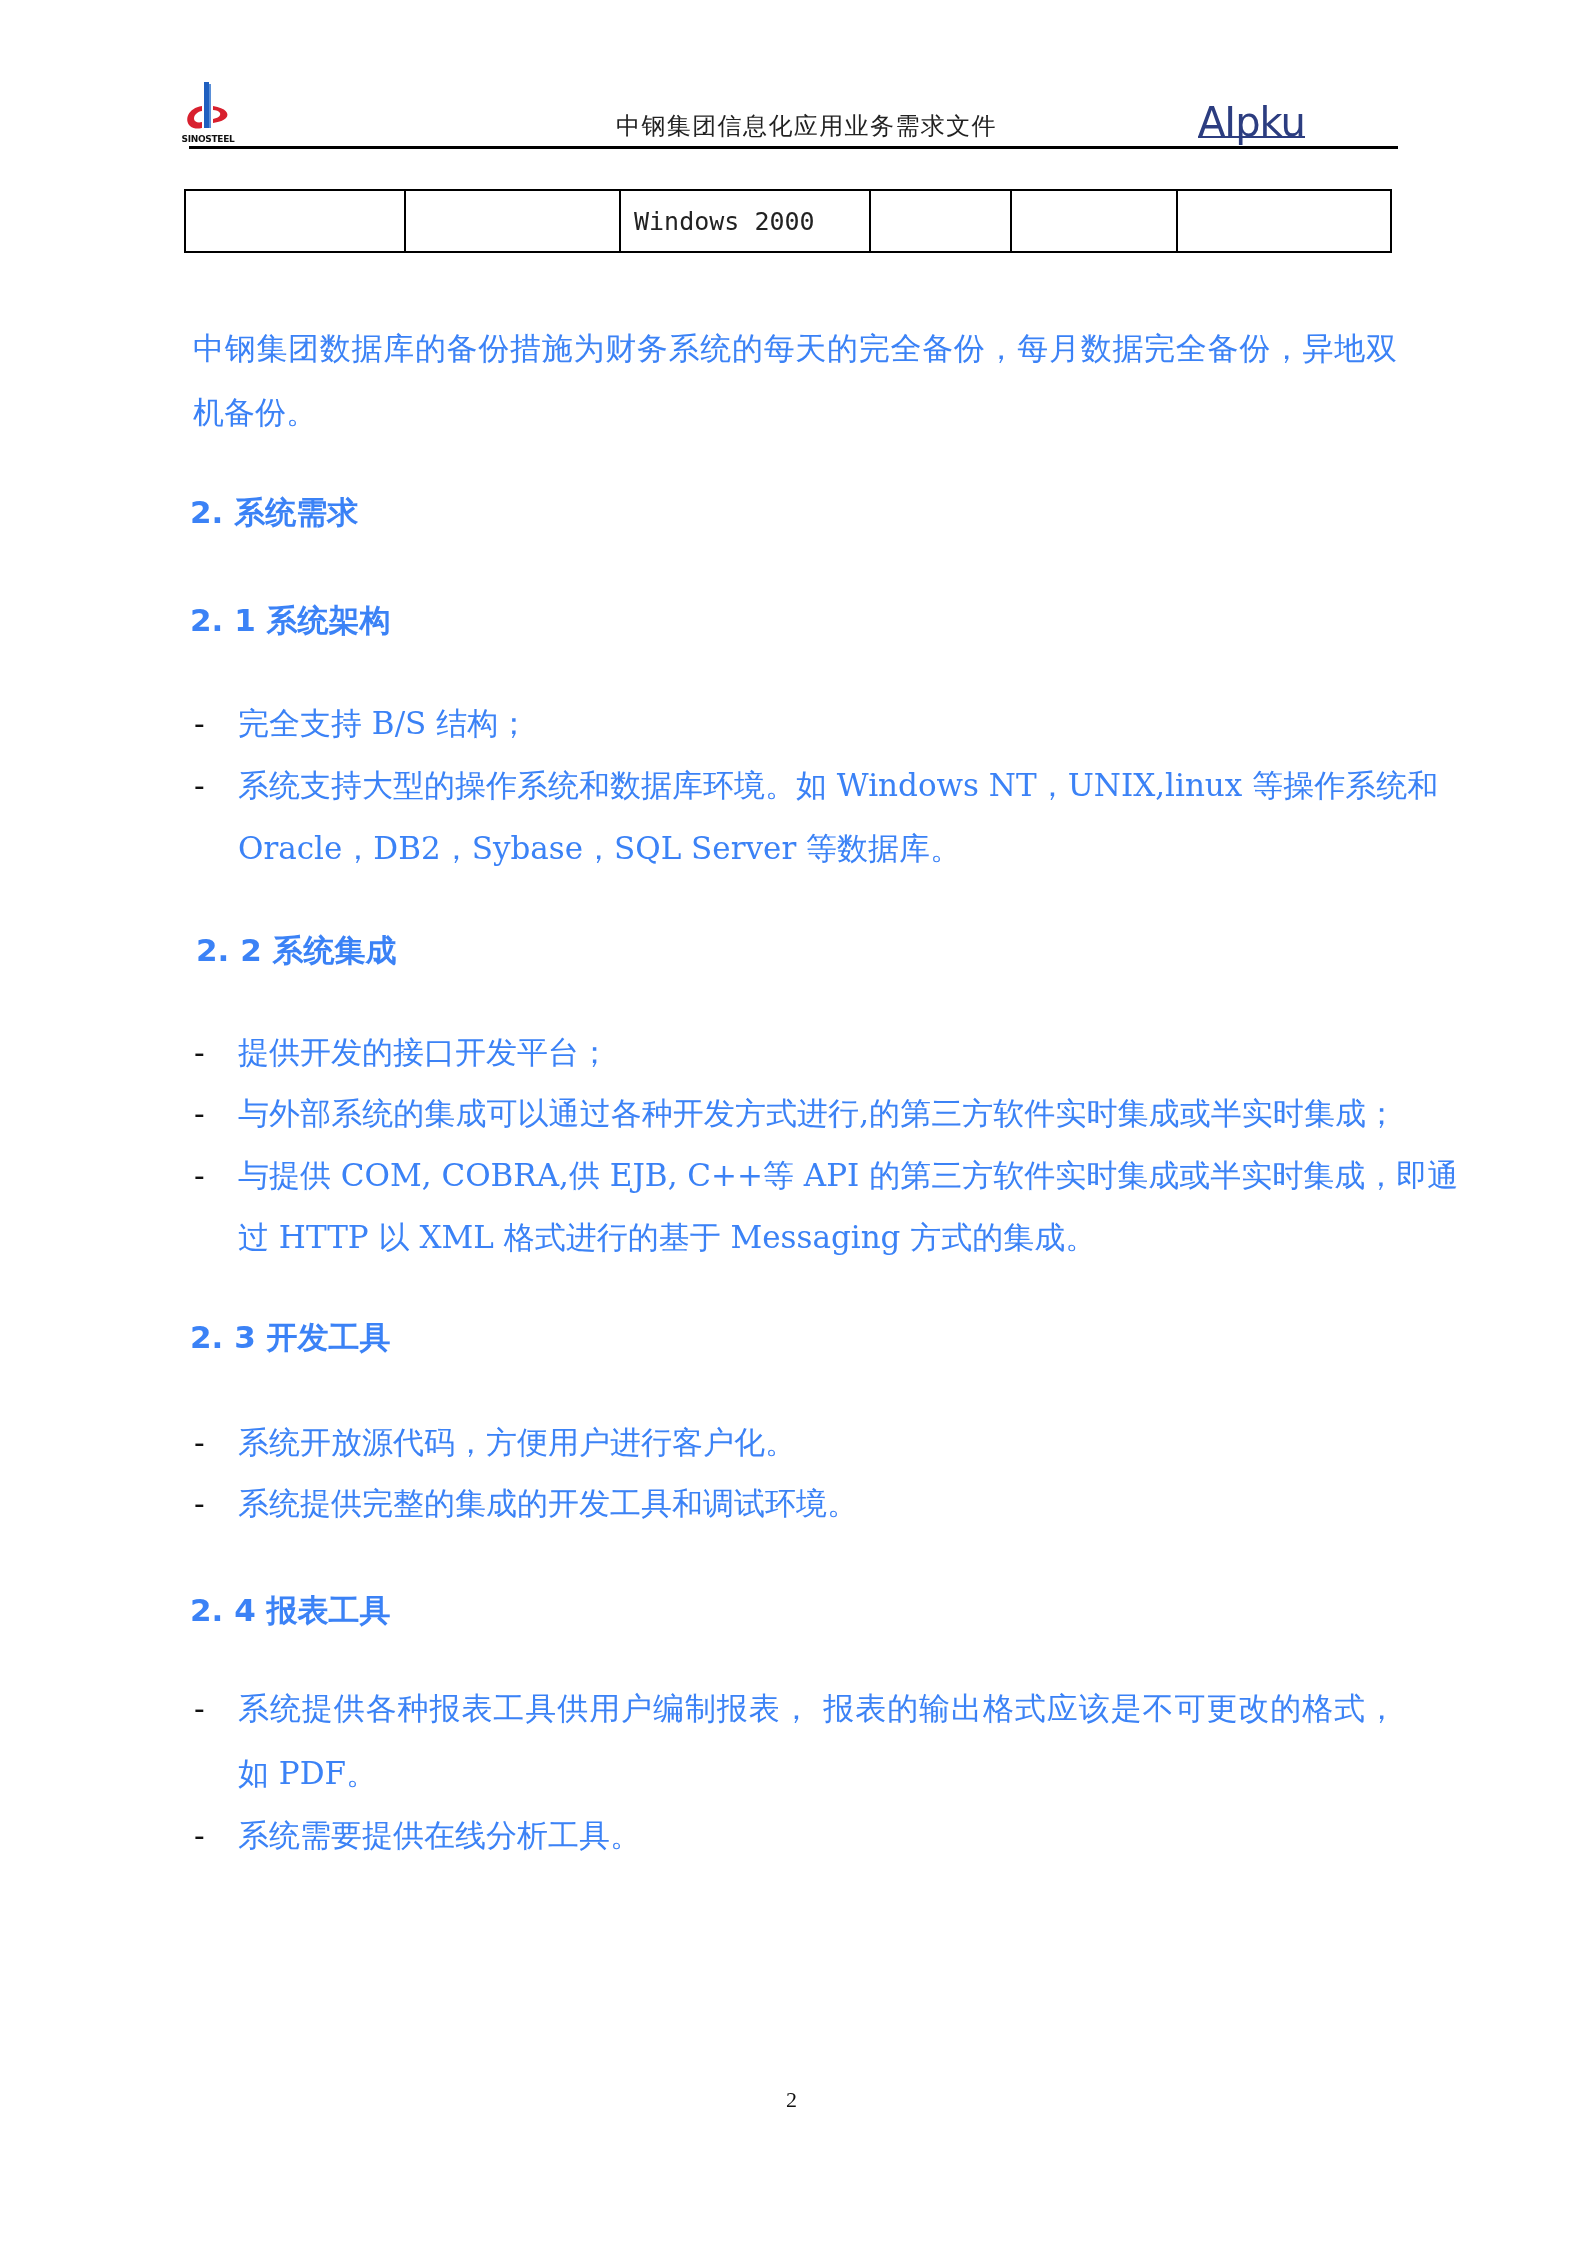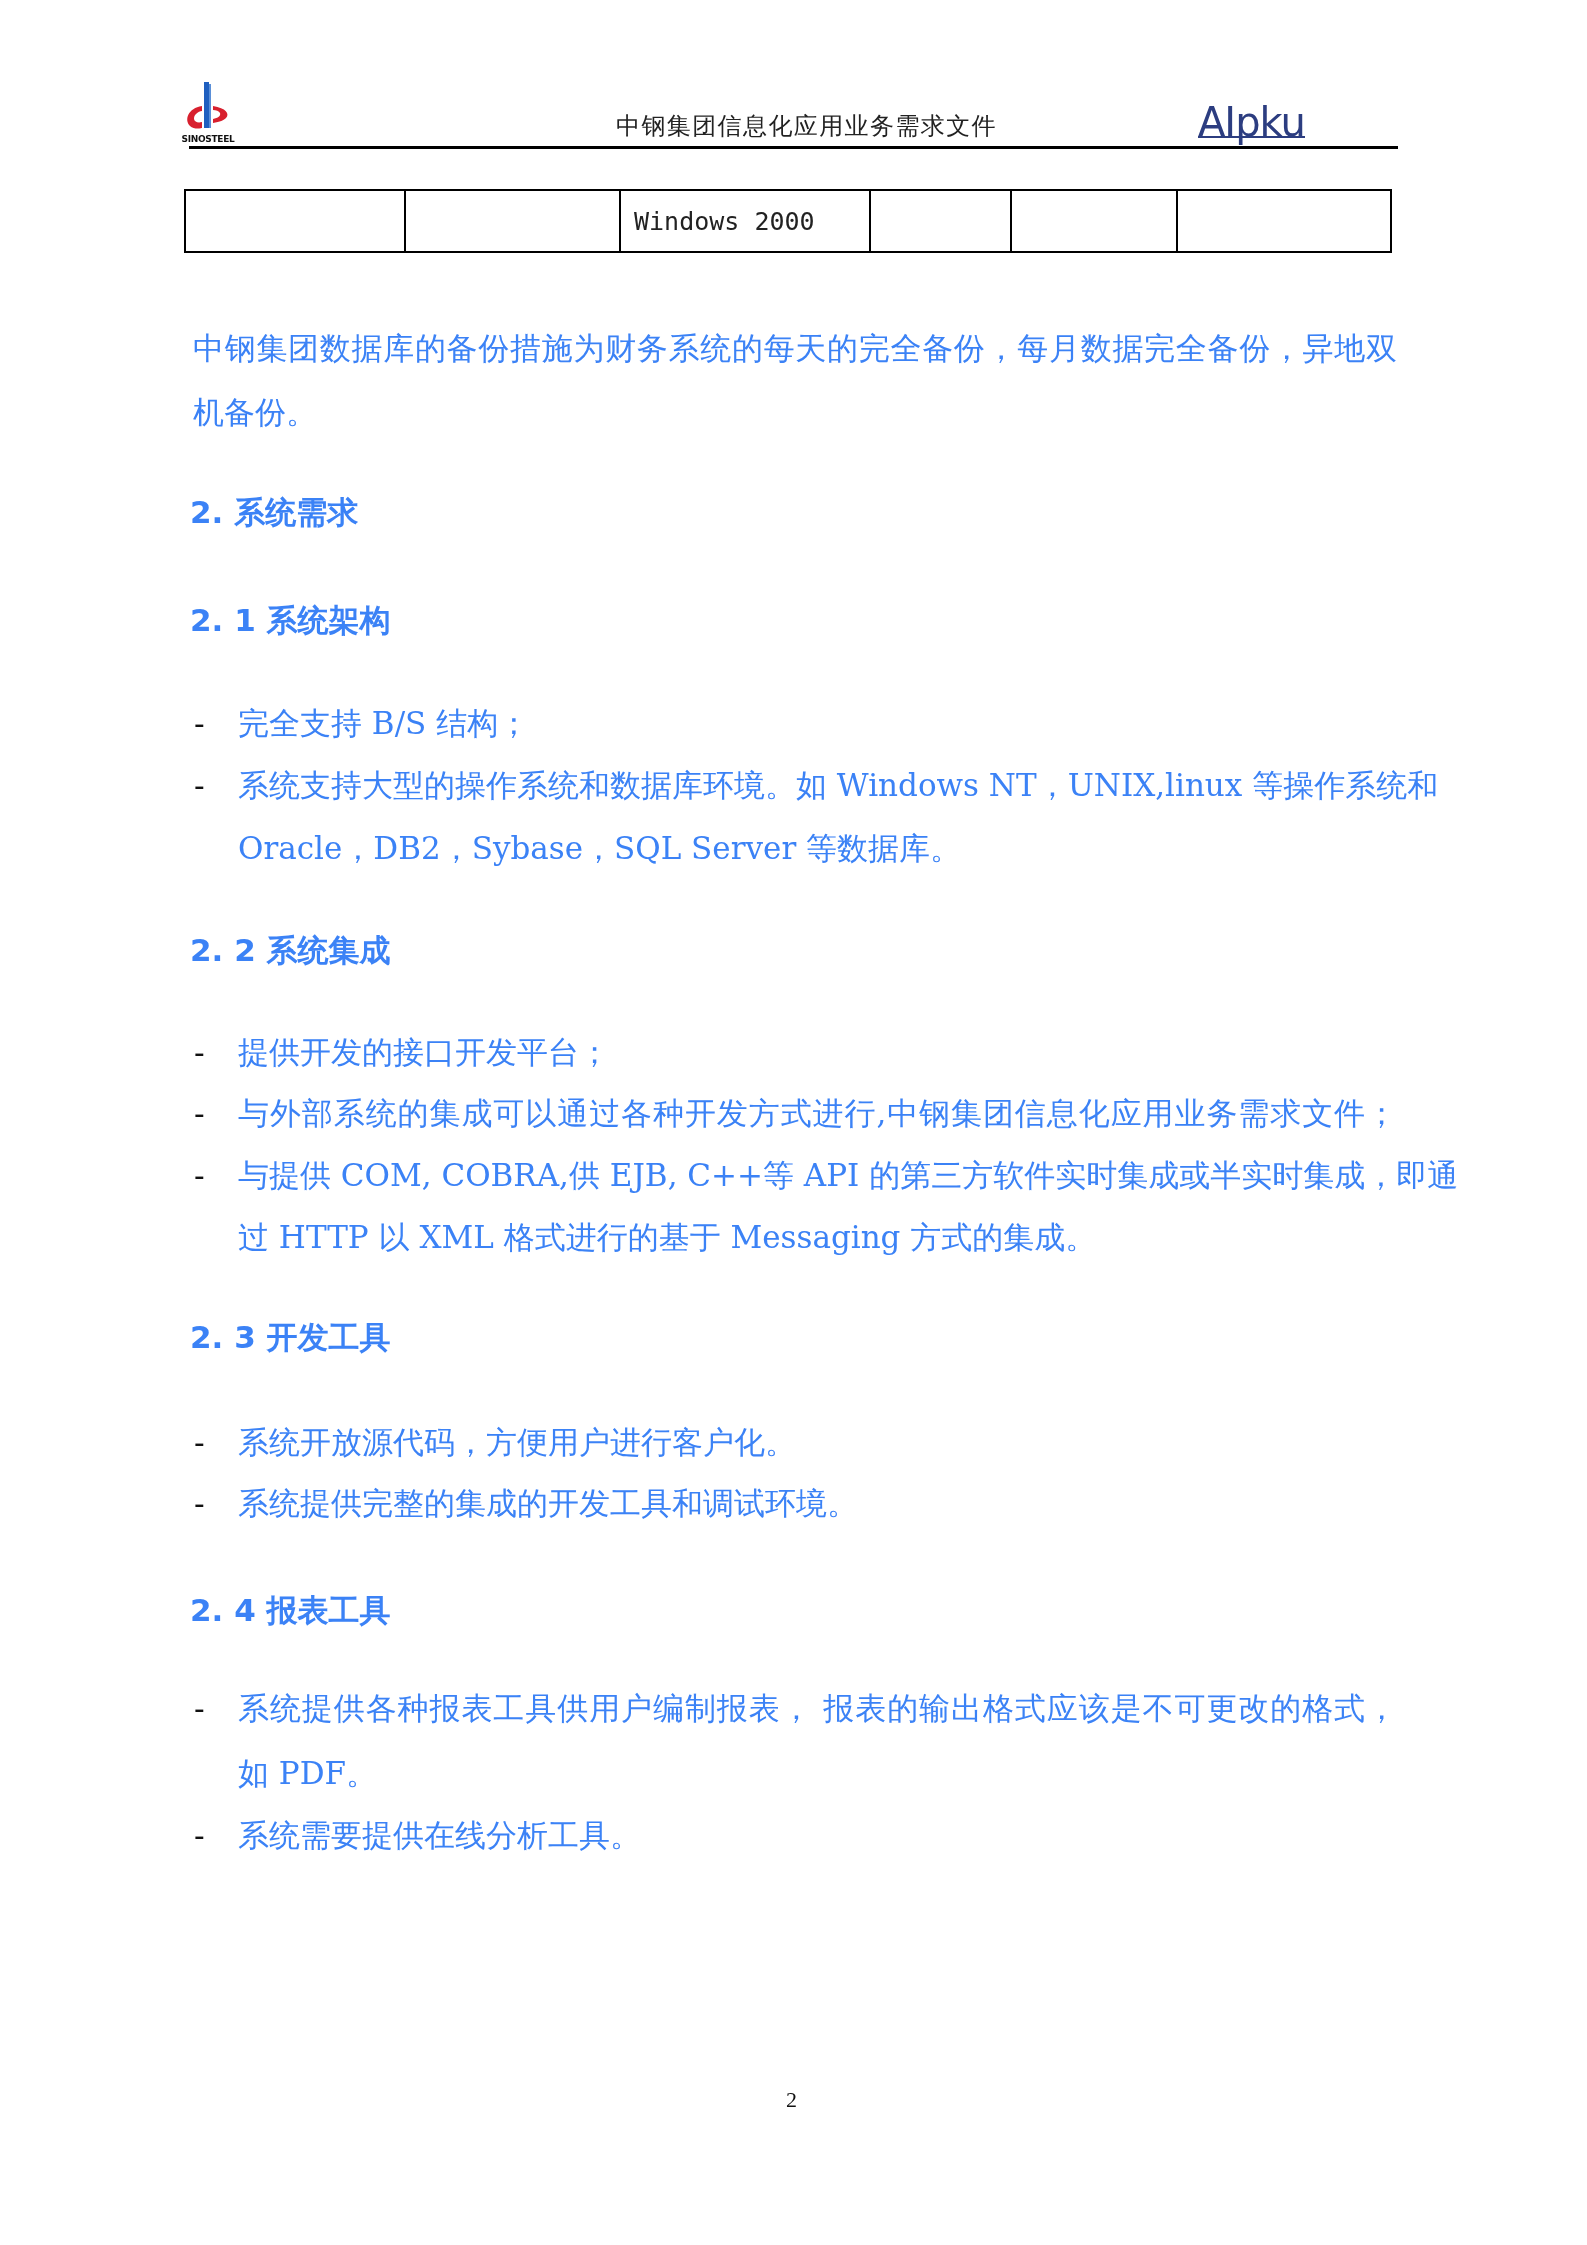--- a/index.html
+++ b/index.html
@@ -69,25 +69,25 @@
 
 <div class="line h" style="left:190px; top:492px;">2. 系统需求</div>
 
 <div class="line h" style="left:190px; top:600px;">2. 1 系统架构</div>
 <div class="dash" style="left:190px; top:703px;">-</div>
 <div class="line" style="left:238px; top:703px;">完全支持 B/S 结构；</div>
 <div class="dash" style="left:190px; top:765px;">-</div>
 <div class="line justify" style="left:238px; top:765px; width:1159px;">系统支持大型的操作系统和数据库环境。如 Windows NT，UNIX,linux 等操作系统和</div>
 <div class="line" style="left:238px; top:828px;">Oracle，DB2，Sybase，SQL Server 等数据库。</div>
 
-<div class="line h" style="left:190px; top:930px;">2. 2 系统集成</div>
+<div class="line h" style="left:196px; top:930px;">2. 2 系统集成</div>
 <div class="dash" style="left:190px; top:1032px;">-</div>
 <div class="line" style="left:238px; top:1032px;">提供开发的接口开发平台；</div>
 <div class="dash" style="left:190px; top:1093px;">-</div>
-<div class="line justify" style="left:238px; top:1093px; width:1159px;">与外部系统的集成可以通过各种开发方式进行,中钢集团信息化应用业务需求文件；</div>
+<div class="line justify" style="left:238px; top:1093px; width:1159px;">与外部系统的集成可以通过各种开发方式进行,的第三方软件实时集成或半实时集成；</div>
 <div class="dash" style="left:190px; top:1155px;">-</div>
 <div class="line justify" style="left:238px; top:1155px; width:1159px;">与提供 COM, COBRA,供 EJB, C++等 API 的第三方软件实时集成或半实时集成，即通</div>
 <div class="line" style="left:238px; top:1217px;">过 HTTP 以 XML 格式进行的基于 Messaging 方式的集成。</div>
 
 <div class="line h" style="left:190px; top:1317px;">2. 3 开发工具</div>
 <div class="dash" style="left:190px; top:1422px;">-</div>
 <div class="line" style="left:238px; top:1422px;">系统开放源代码，方便用户进行客户化。</div>
 <div class="dash" style="left:190px; top:1483px;">-</div>
 <div class="line" style="left:238px; top:1483px;">系统提供完整的集成的开发工具和调试环境。</div>
 

